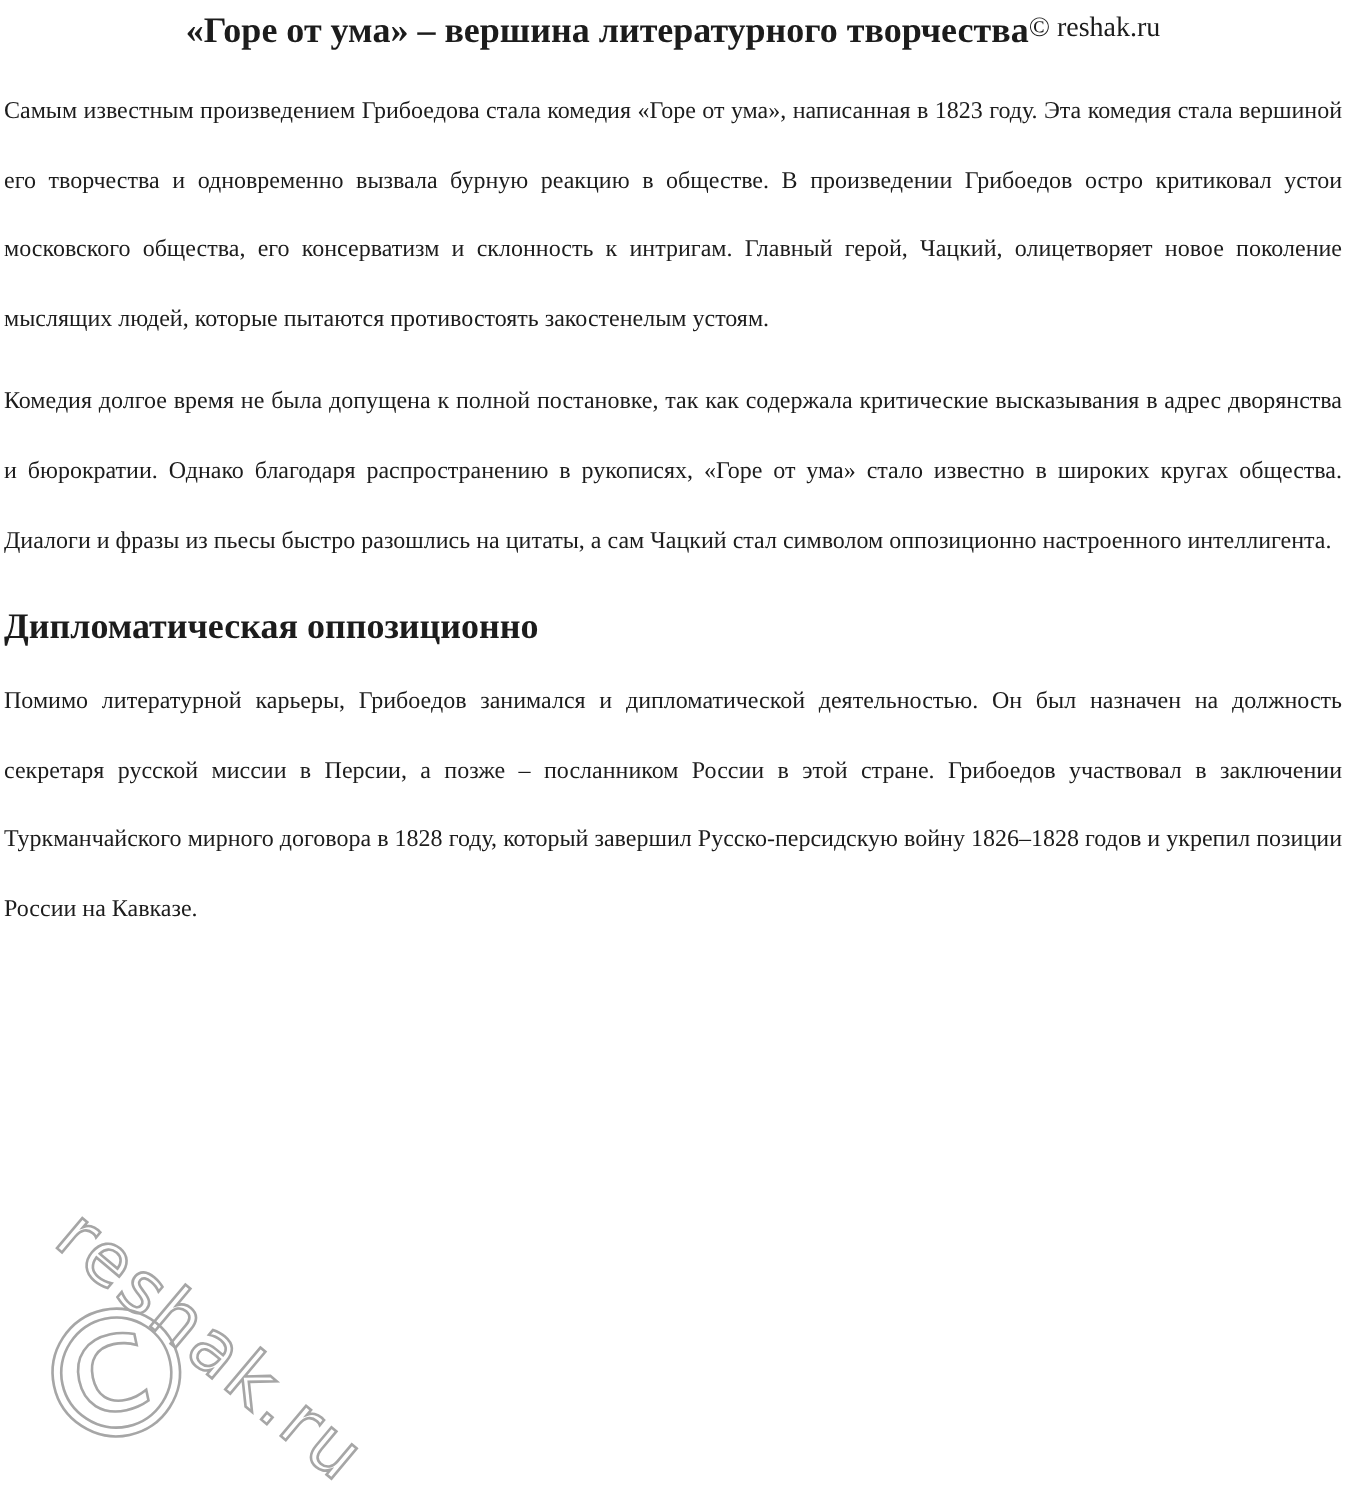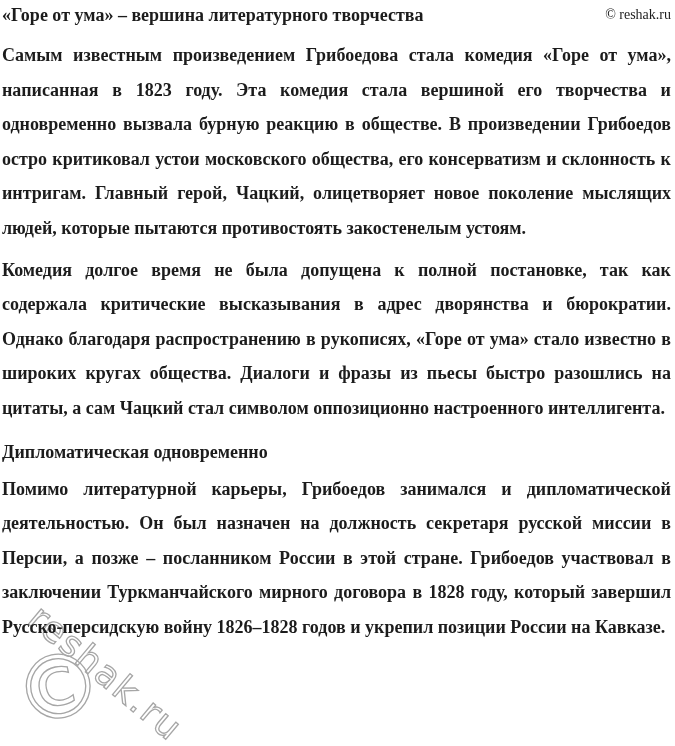--- a/index.html
+++ b/index.html
@@ -40,44 +40,43 @@
     position: absolute;
     left: 0;
     top: 0;
     width: 675px;
     z-index: 1;
     padding: 3px 4px 0 2px;
     box-sizing: border-box;
   }
   .header-row {
     display: flex;
-    justify-content: space-between;
+    justify-content: center;
     align-items: flex-start;
     margin: 0 0 11px 0;
   }
   .doc-title {
     font-size: 18px;
     font-weight: bold;
     line-height: 24px;
     margin: 0;
     white-space: nowrap;
   }
   .copyright {
     font-size: 14px;
     font-weight: normal;
     line-height: 24px;
     white-space: nowrap;
   }
   .para {
-    font-size: 18px;
+    font-size: 12px;
     line-height: 34.6px;
     text-align: justify;
     margin: 0 0 7px 0;
     hyphens: none;
-    font-weight: bold;
   }
   .subheading {
     font-size: 18px;
     font-weight: bold;
     line-height: 28px;
     margin: 12px 0 6px 0;
   }
 </style>
 </head>
 <body>
@@ -93,18 +92,18 @@
 
     <div class="header-row">
       <h1 class="doc-title">«Горе от ума» – вершина литературного творчества</h1>
       <span class="copyright">© reshak.ru</span>
     </div>
 
     <p class="para">Самым известным произведением Грибоедова стала комедия «Горе от ума», написанная в 1823 году. Эта комедия стала вершиной его творчества и одновременно вызвала бурную реакцию в обществе. В произведении Грибоедов остро критиковал устои московского общества, его консерватизм и склонность к интригам. Главный герой, Чацкий, олицетворяет новое поколение мыслящих людей, которые пытаются противостоять закостенелым устоям.</p>
 
     <p class="para">Комедия долгое время не была допущена к полной постановке, так как содержала критические высказывания в адрес дворянства и бюрократии. Однако благодаря распространению в рукописях, «Горе от ума» стало известно в широких кругах общества. Диалоги и фразы из пьесы быстро разошлись на цитаты, а сам Чацкий стал символом оппозиционно настроенного интеллигента.</p>
 
-    <h2 class="subheading">Дипломатическая одновременно</h2>
+    <h2 class="subheading">Дипломатическая оппозиционно</h2>
 
     <p class="para">Помимо литературной карьеры, Грибоедов занимался и дипломатической деятельностью. Он был назначен на должность секретаря русской миссии в Персии, а позже – посланником России в этой стране. Грибоедов участвовал в заключении Туркманчайского мирного договора в 1828 году, который завершил Русско-персидскую войну 1826–1828 годов и укрепил позиции России на Кавказе.</p>
 
   </div>
 </div>
 
 </body></html>

